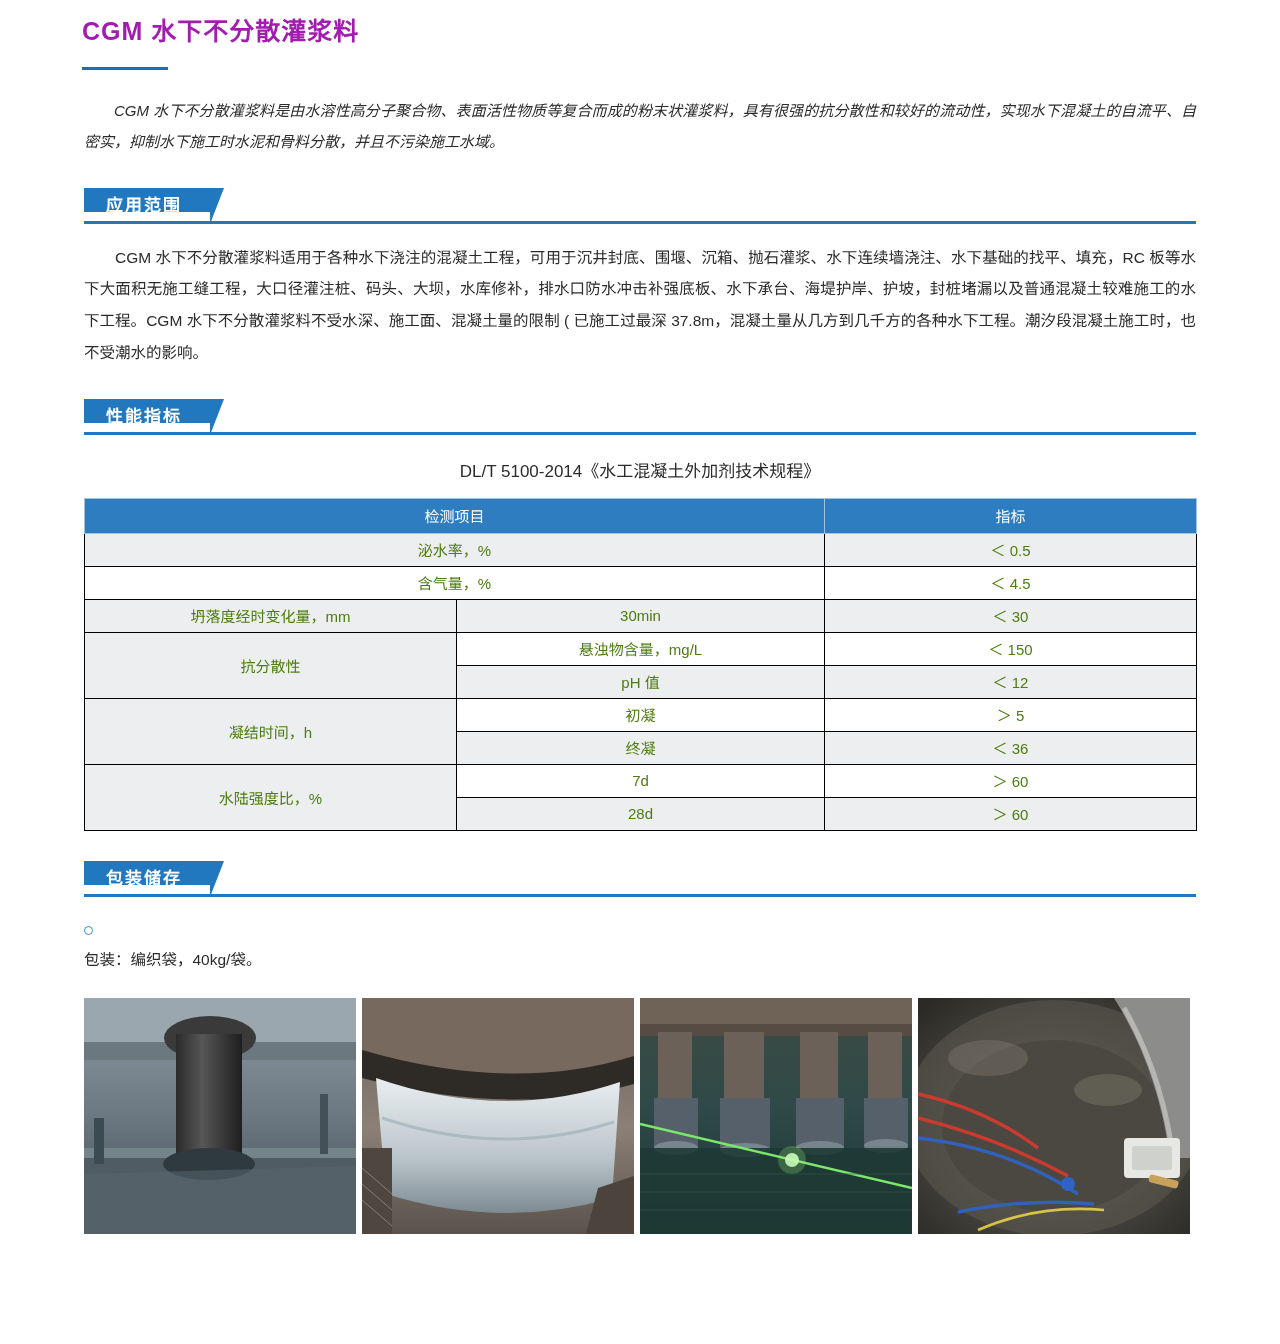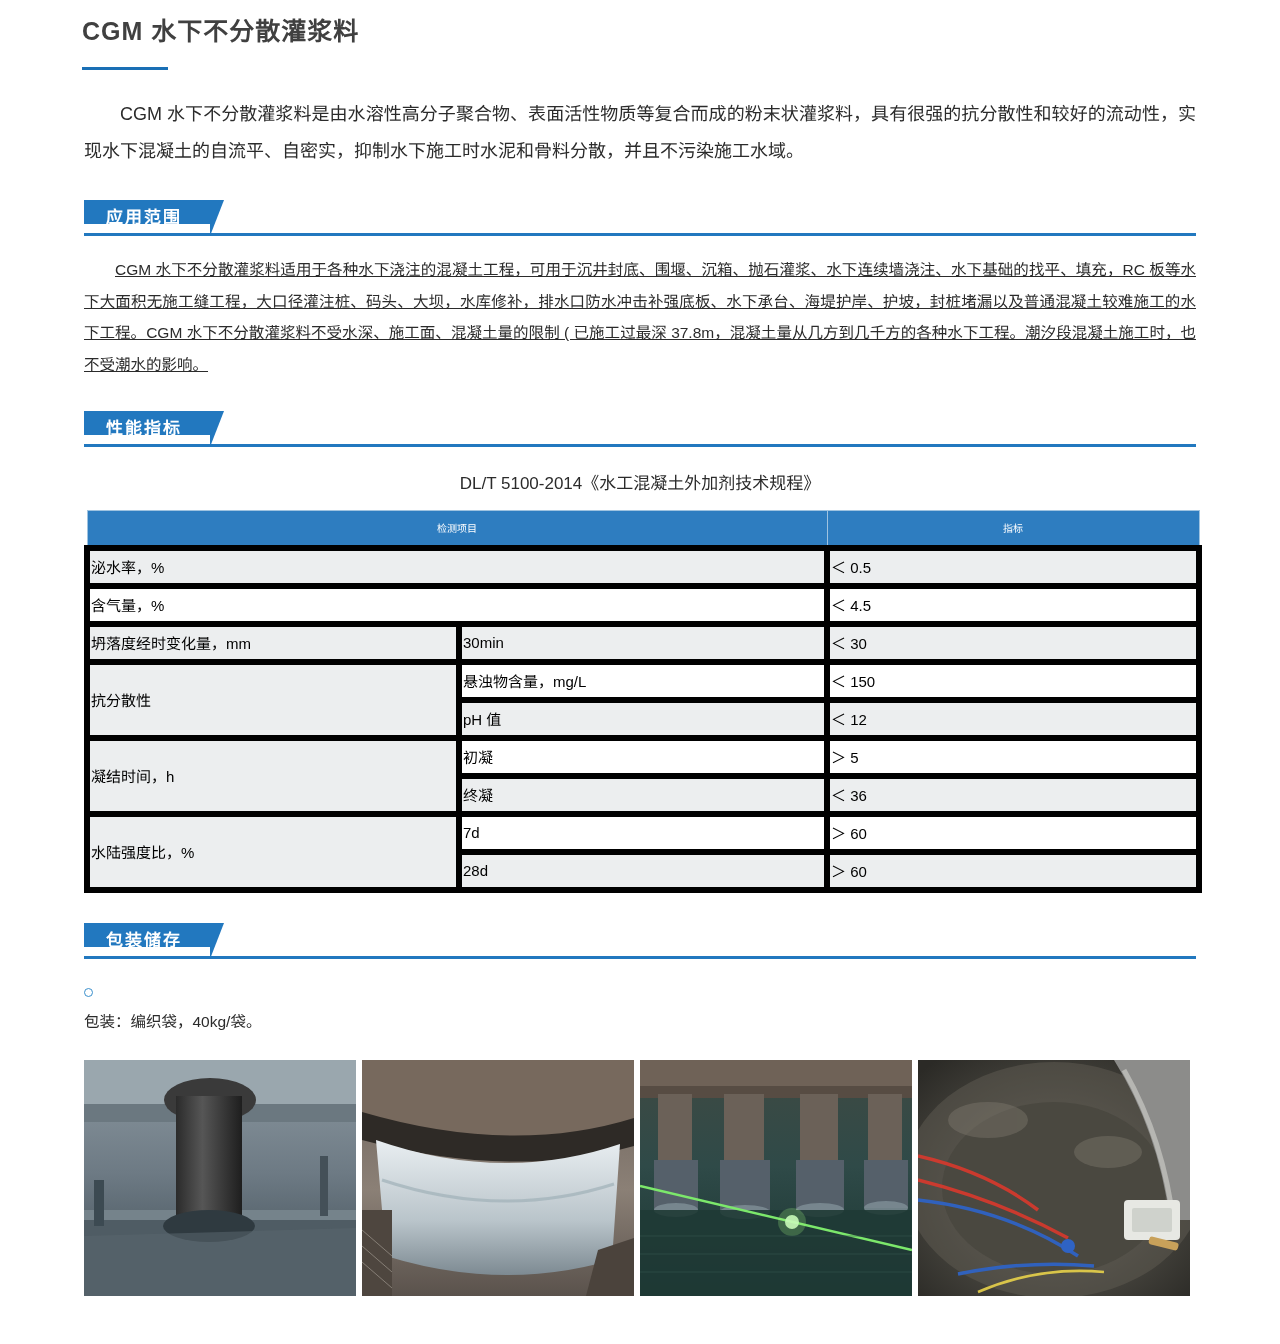--- a/index.html
+++ b/index.html
@@ -22,40 +22,41 @@
     box-sizing: border-box;
   }
 
   
   .title-block {
     padding: 14px 0 0 82px;
   }
   .doc-title {
     font-size: 25px;
     font-weight: bold;
-    color: #404040;
+    color: #a21caf;
     letter-spacing: 1px;
     line-height: 1.4;
     margin: 0;
   }
   .title-rule {
     margin-top: 18px;
     width: 86px;
     height: 3px;
     background: #1a6fb5;
   }
 
   
   .intro {
     margin: 26px 84px 0 84px;
-    font-size: 18px;
+    font-size: 15px;
     line-height: 2.05;
     color: #2b2b2b;
     text-align: justify;
     text-indent: 2em;
+    font-style: italic;
   }
 
   
   .section {
     margin-top: 30px;
     position: relative;
   }
   .sec-head {
     position: relative;
     height: 36px;
@@ -95,21 +96,20 @@
     height: 3px;
     background: #2278bf;
   }
   .sec-body {
     margin: 18px 84px 0 84px;
     font-size: 15.5px;
     line-height: 2.05;
     color: #2b2b2b;
     text-align: justify;
     text-indent: 2em;
-    text-decoration: underline;
   }
 
   
   .table-caption {
     margin-top: 22px;
     text-align: center;
     font-size: 17px;
     color: #2b2b2b;
   }
   table.perf {
@@ -119,27 +119,27 @@
     font-size: 15px;
     table-layout: fixed;
   }
   table.perf th {
     background: #2e7dc0;
     color: #ffffff;
     font-weight: normal;
     height: 32px;
     border: 1px solid #9fc3e0;
     text-align: center;
-    font-size: 10px;
+    font-size: 15px;
   }
   table.perf td {
-    border: 6px solid #000000;
+    border: 1px solid #000000;
     height: 30px;
-    text-align: left;
-    color: #000000;
+    text-align: center;
+    color: #4d7c0f;
     background: #ffffff;
   }
   table.perf td.shade {
     background: #eceeef;
   }
   table.perf td.lbl {
     background: #eceeef;
   }
   .col-a { width: 372px; }
   .col-b { width: 368px; }

